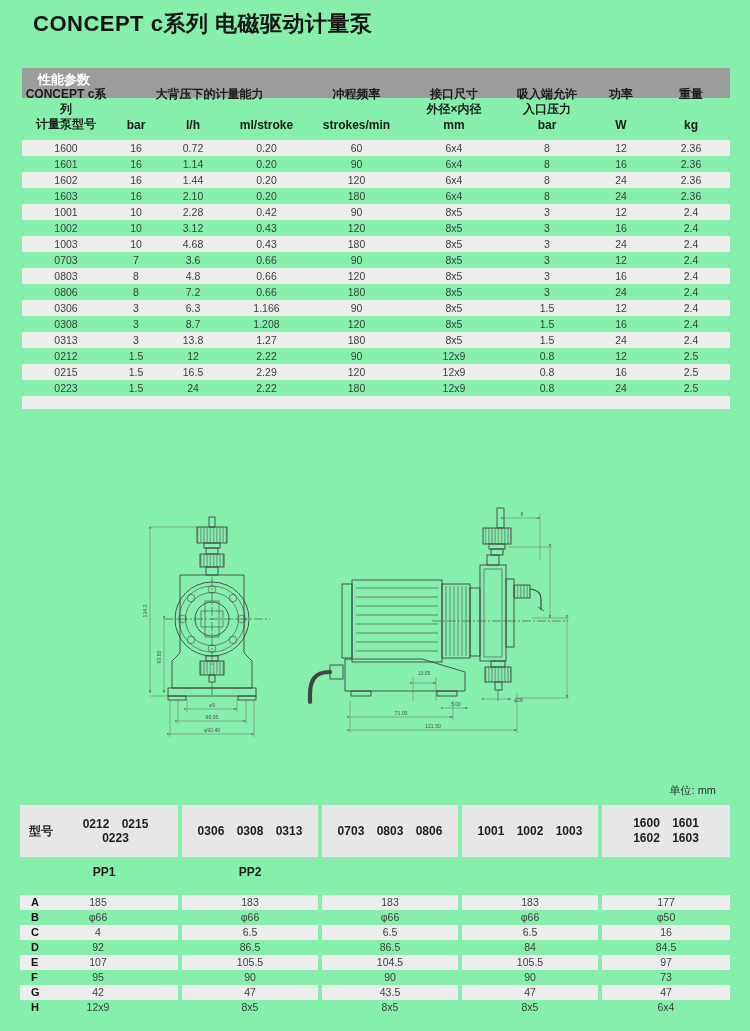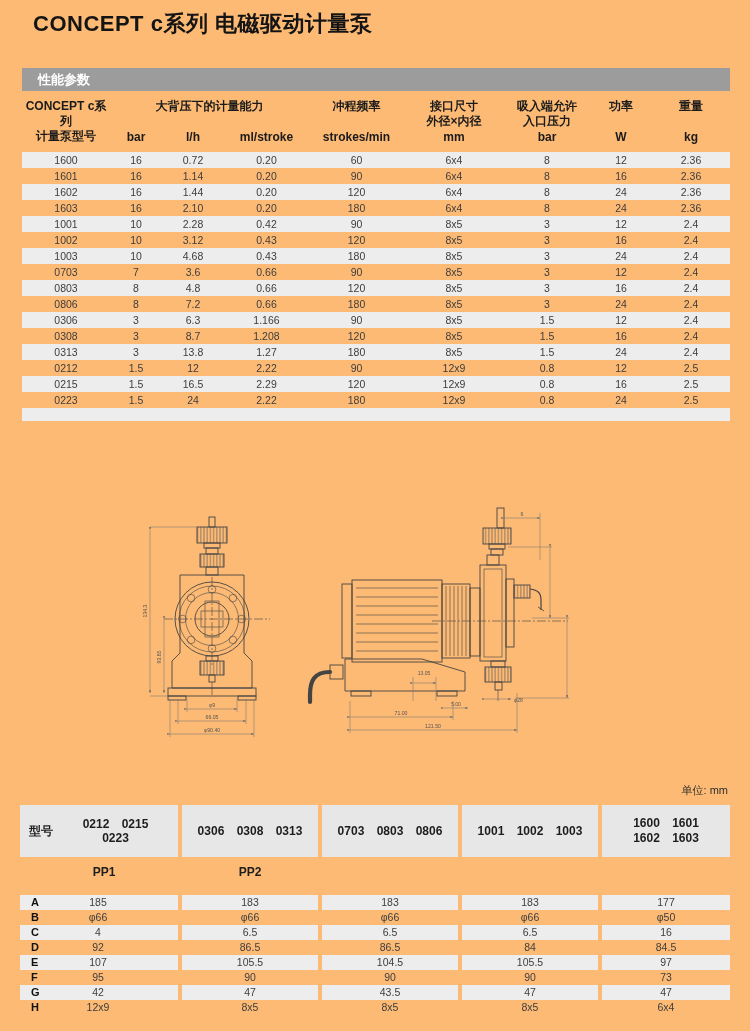--- a/index.html
+++ b/index.html
@@ -1,36 +1,36 @@
 <!DOCTYPE html>
 <html><head>
 <meta charset="utf-8">
 <style>
   html,body{margin:0;padding:0;background:#fff;}
-  #page{position:relative;width:750px;height:1031px;background:#fdba74;overflow:hidden;
+  #page{position:relative;width:750px;height:1031px;background:#86efac;overflow:hidden;
         font-family:"Liberation Sans","DejaVu Sans",sans-serif;color:#333;}
   
   .title{position:absolute;left:33px;top:9px;font-size:22px;font-weight:bold;color:#141414;letter-spacing:.5px;}
   
-  .banner{position:absolute;left:22px;width:708px;height:23px;background:#9c9c9c;color:#fff;
+  .banner{position:absolute;left:22px;width:708px;height:30px;background:#9c9c9c;color:#fff;
           font-size:13px;font-weight:bold;line-height:23px;padding-left:16px;box-sizing:border-box;}
   #banner-perf{top:68px;}
   #banner-install{top:483px;}
   
-  #perf-table{position:absolute;left:22px;top:94px;width:708px;border-collapse:collapse;table-layout:fixed;}
+  #perf-table{position:absolute;left:22px;top:82px;width:708px;border-collapse:collapse;table-layout:fixed;}
   #perf-table th{font-size:12px;font-weight:bold;color:#1b1b1b;text-align:center;padding:0;vertical-align:top;line-height:15px;}
   #perf-table .h1 th{padding-top:5px;}
   #perf-table .units th{padding:1px 0 7px 0;}
   #perf-table td{font-size:10.5px;height:16px;text-align:center;color:#3d3d3d;padding:0;}
   #perf-table .stripe{background:#ededed;padding-left:13px;}
   #perf-table .tail td{height:13px;}
   
   #drawing{position:absolute;left:20px;top:505px;width:710px;height:265px;}
   
-  #unit-note{position:absolute;right:22px;top:783px;font-size:11px;color:#2e2e2e;margin-left:36px;}
+  #unit-note{position:absolute;right:34px;top:783px;font-size:11px;color:#2e2e2e;margin-left:36px;}
   
   #dim-table{position:absolute;left:20px;top:805px;width:710px;}
   .dim-head{display:flex;gap:4px;height:52px;}
   .dim-head .blk{background:#e7e7e7;display:flex;align-items:center;justify-content:center;
                  font-weight:bold;font-size:12px;color:#1d1d1d;word-spacing:9px;}
   .blk{width:136px;box-sizing:border-box;text-align:center;}
   .blk.b5{width:128px;}
   .blk.b1{width:158px;}
   .dim-head .blk.b1{justify-content:flex-start;}
   .mlab{padding-left:9px;width:45px;text-align:left;word-spacing:0;}

